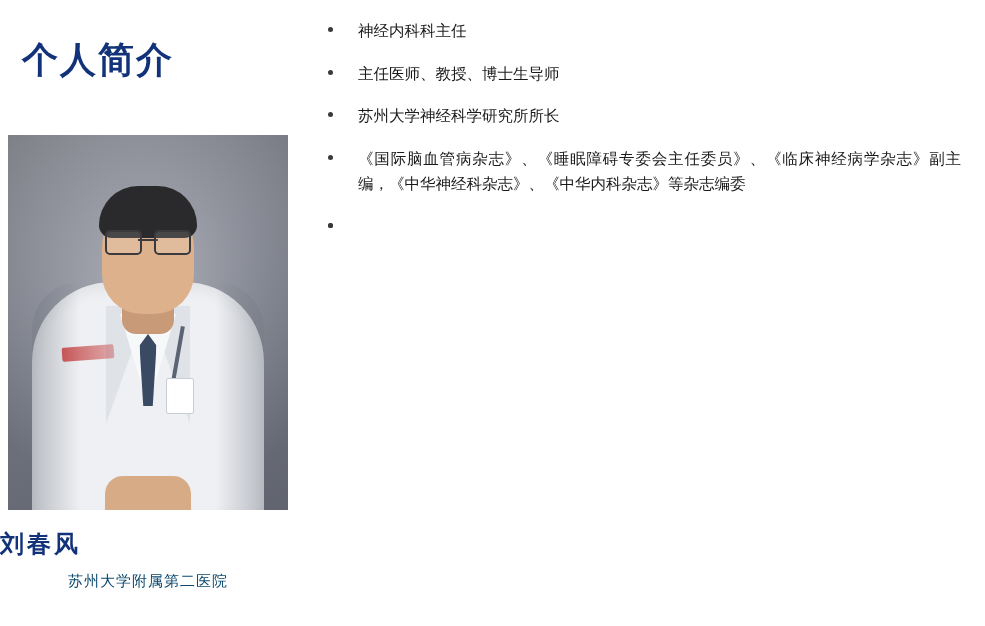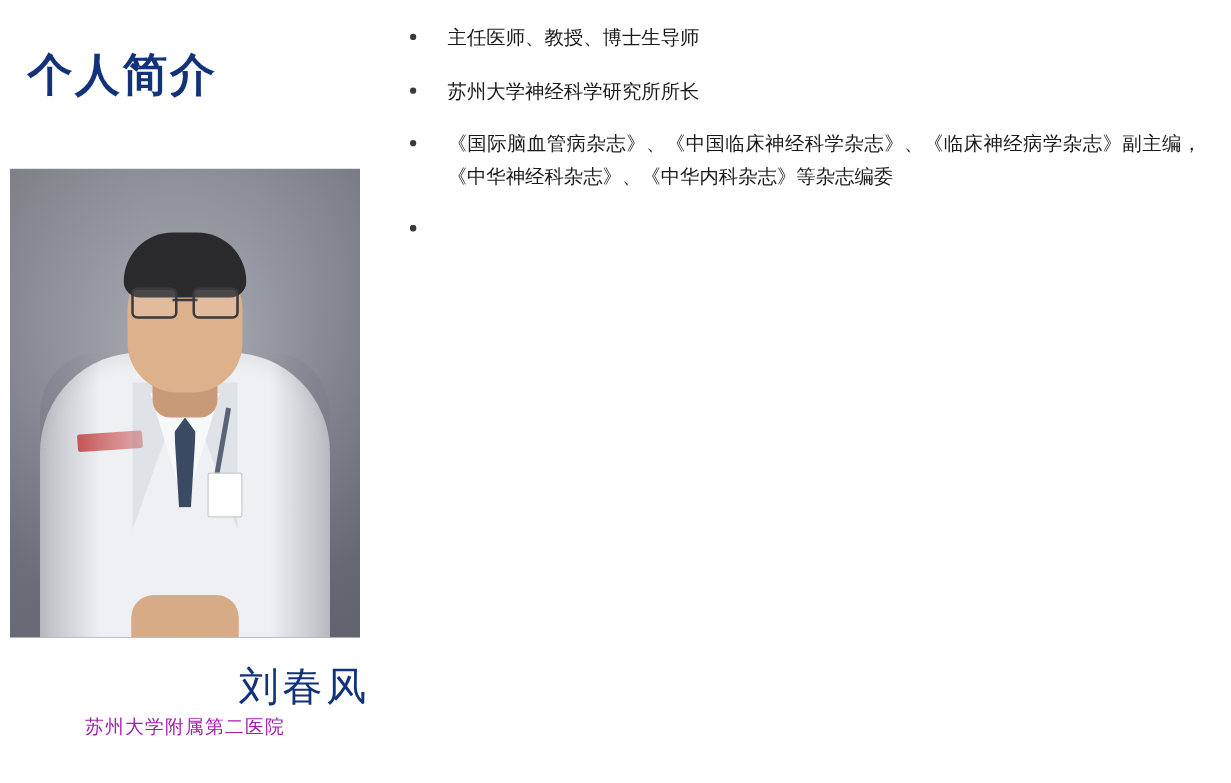--- a/index.html
+++ b/index.html
@@ -219,34 +219,34 @@
     width: 86px;
     height: 34px;
     background: #d7ab86;
     border-radius: 18px 18px 0 0;
   }
   .name {
     position: absolute;
     left: 0;
     right: 0;
     top: 528px;
-    text-align: right;
-    font-size: 32px;
-    font-weight: normal;
+    text-align: left;
+    font-size: 24px;
+    font-weight: bold;
     color: #12337a;
     letter-spacing: 3px;
   }
   .affiliation {
     position: absolute;
     left: 0;
     right: 0;
     top: 572px;
     text-align: center;
     font-size: 15px;
-    color: #a21caf;
+    color: #0c4a6e;
     letter-spacing: 1px;
   }
   
   .right-panel {
     position: relative;
     flex: 1 1 auto;
     padding: 18px 24px 0 14px;
     box-sizing: border-box;
   }
   ul.bullets {
@@ -306,29 +306,33 @@
     </div>
 
     <div class="name">刘春风</div>
     <div class="affiliation">苏州大学附属第二医院</div>
   </div>
 
   <div class="right-panel">
     <ul class="bullets">
       <li>
         <span class="dot"></span>
+        <span>神经内科科主任</span>
+      </li>
+      <li>
+        <span class="dot"></span>
         <span>主任医师、教授、博士生导师</span>
       </li>
       <li>
         <span class="dot"></span>
         <span>苏州大学神经科学研究所所长</span>
       </li>
       <li>
         <span class="dot"></span>
-        <span>《国际脑血管病杂志》、《中国临床神经科学杂志》、《临床神经病学杂志》副主编，《中华神经科杂志》、《中华内科杂志》等杂志编委</span>
+        <span>《国际脑血管病杂志》、《睡眠障碍专委会主任委员》、《临床神经病学杂志》副主编，《中华神经科杂志》、《中华内科杂志》等杂志编委</span>
       </li>
       <li>
         <span class="dot"></span>
       </li>
       <li>
         <span class="dot"></span>
       </li>
     </ul>
   </div>
 

